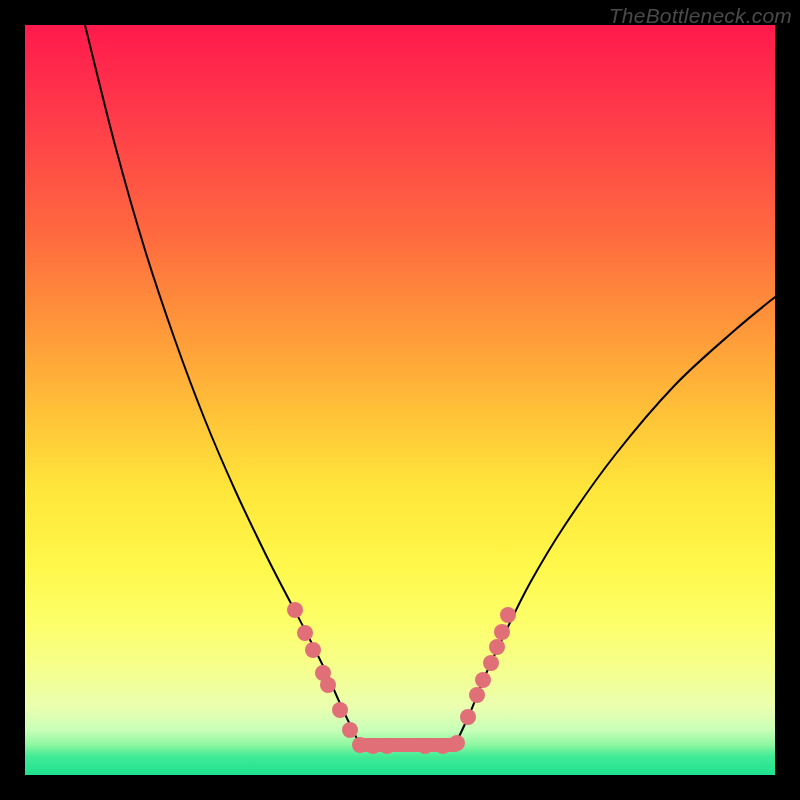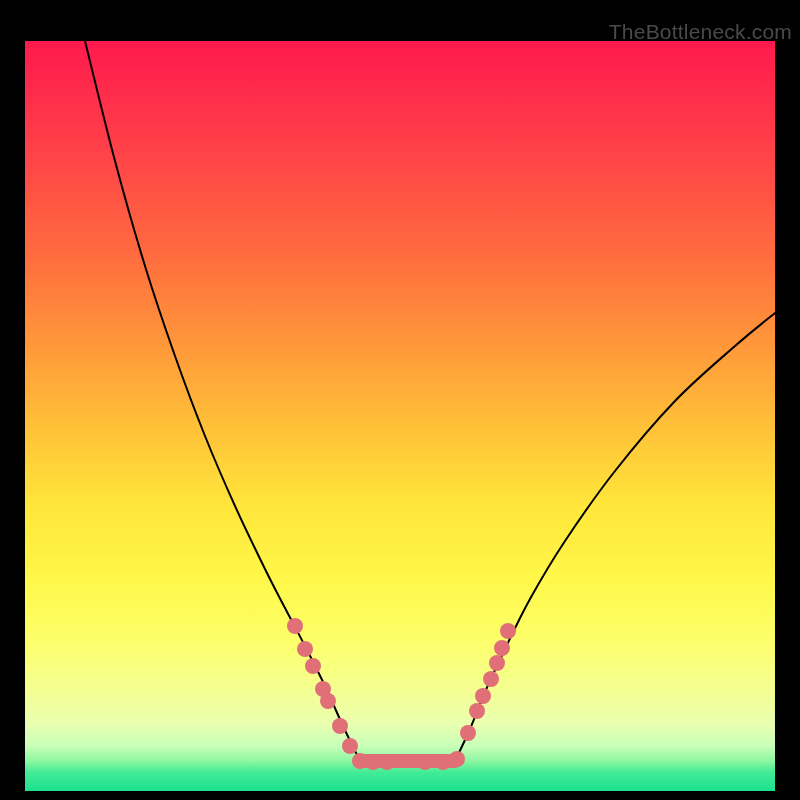--- a/index.html
+++ b/index.html
@@ -7,24 +7,25 @@
     padding: 0;
     width: 800px;
     height: 800px;
     overflow: hidden;
     background: #000;
     font-family: Arial, Helvetica, sans-serif;
   }
   .frame {
     position: absolute;
     left: 0;
-    top: 16px;
+    top: 0;
     width: 800px;
     height: 708px;
     background: #000;
+    font-style: italic;
   }
   .plot-area {
     position: absolute;
     left: 25px;
     top: 25px;
     width: 750px;
     height: 750px;
     
     background: linear-gradient(
       to bottom,

